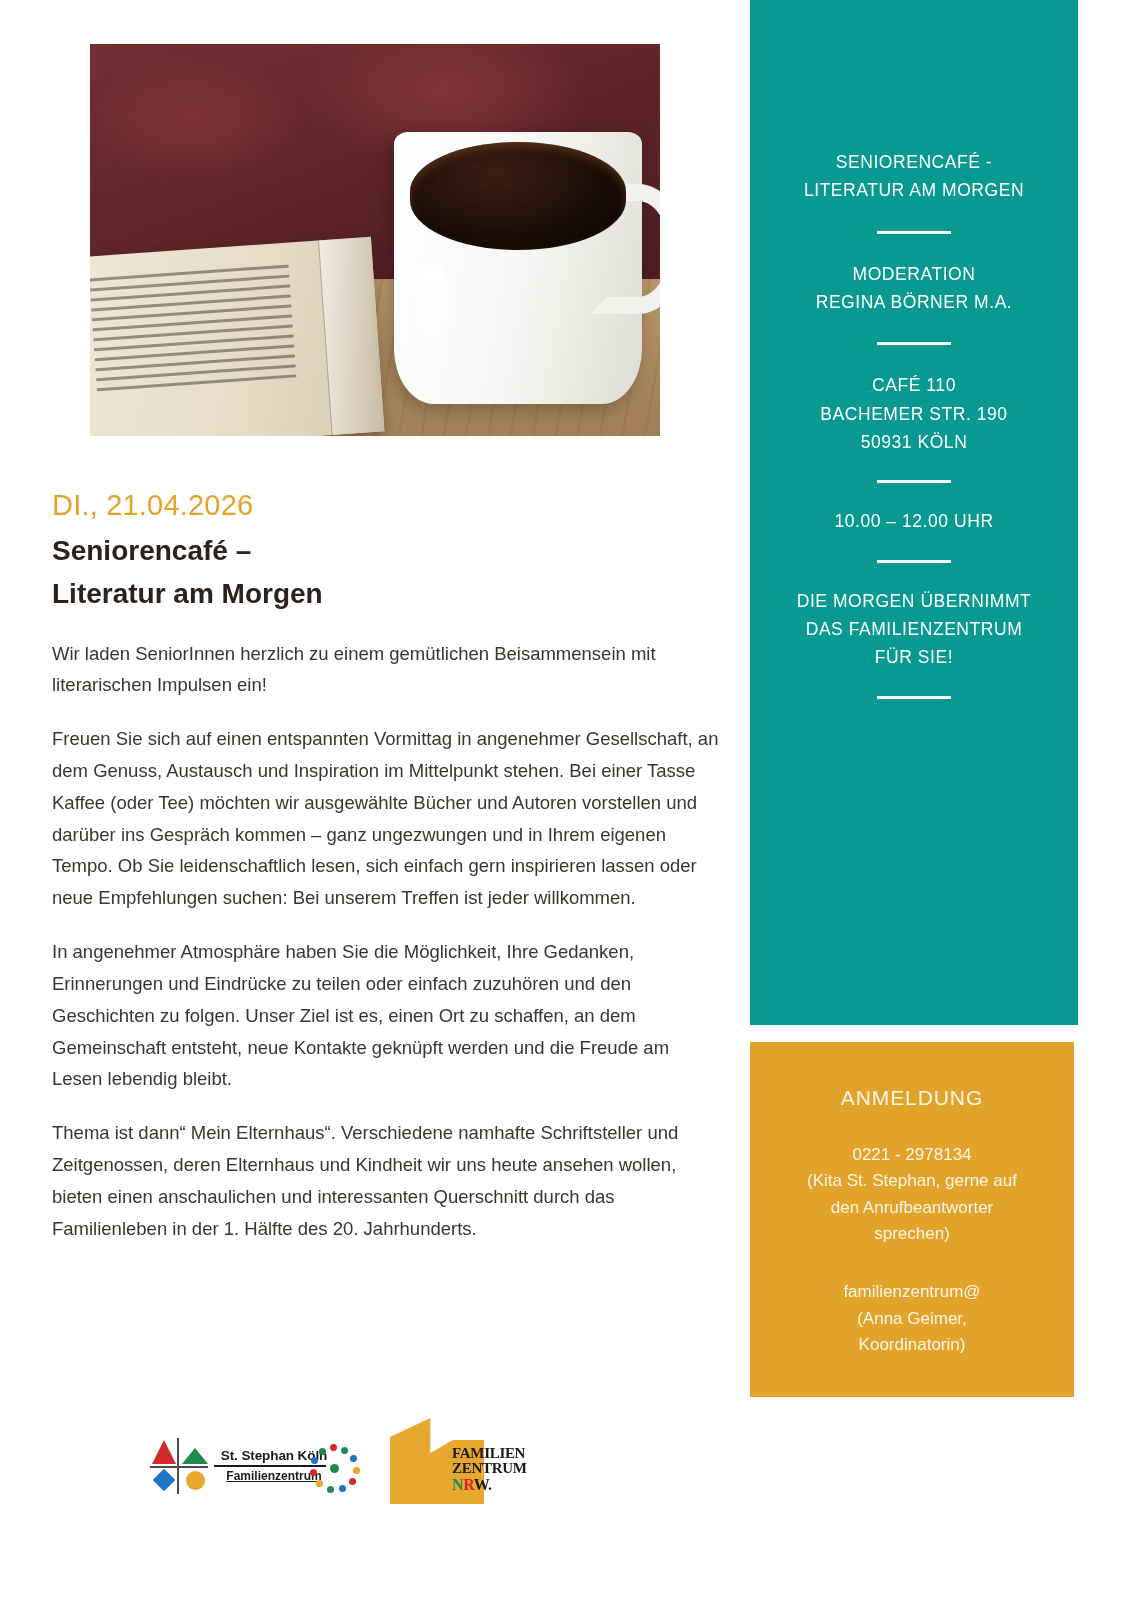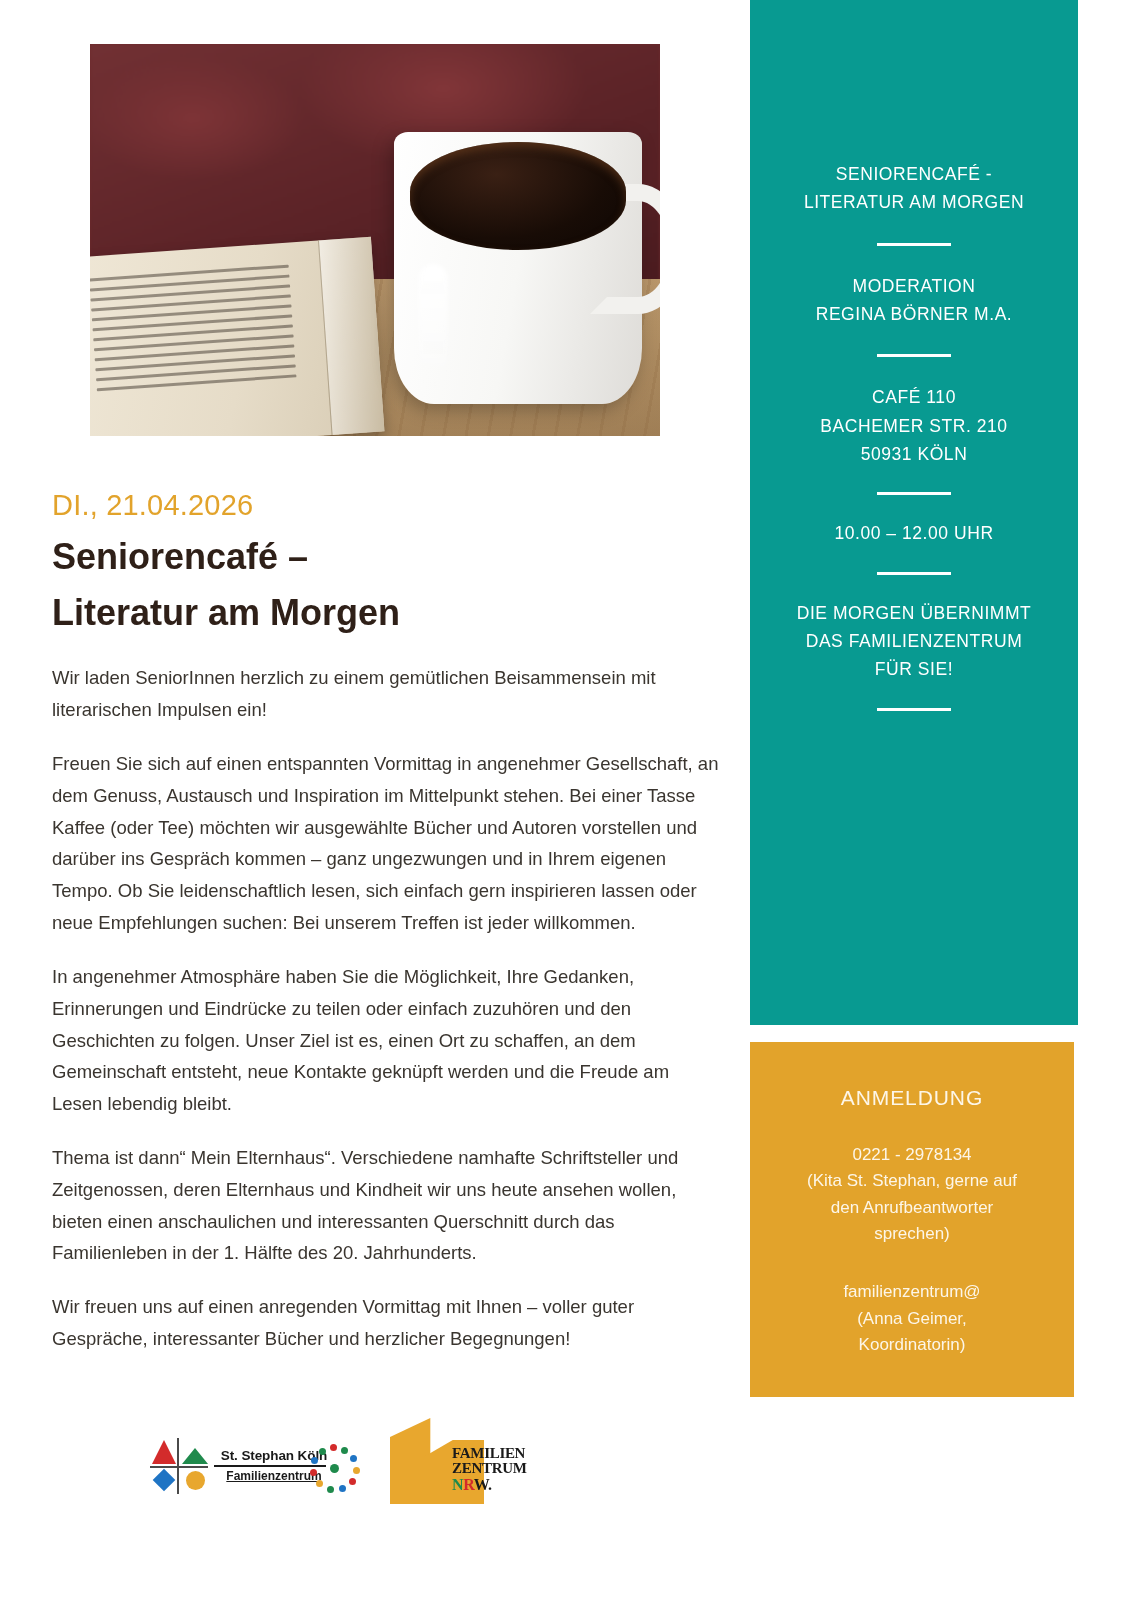--- a/index.html
+++ b/index.html
@@ -63,29 +63,29 @@
   }
   .ph-gloss {
     position:absolute; left:24px; top:132px; width:30px; height:120px;
     background: linear-gradient(180deg, rgba(255,255,255,.95), rgba(255,255,255,0));
     border-radius: 16px; filter: blur(2px);
   }
 
   
   .left { position: absolute; left: 52px; top: 488px; width: 672px; }
   .date { font-size: 29px; color: #e2a32b; letter-spacing: .2px; line-height: 1.2; }
-  .title { font-size: 36px; font-weight: bold; color: #2f2018; line-height: 1.55; margin-top: 6px; }
+  .title { font-size: 28px; font-weight: bold; color: #2f2018; line-height: 1.55; margin-top: 6px; }
   .body-p { font-size: 18.5px; color: #3a352f; line-height: 1.72; margin-top: 22px; }
   .body-p.first { }
 
   
   .teal {
     position: absolute; left: 750px; top: 0; width: 328px; height: 1025px;
     background: #089a91; color: #ffffff; text-align: center;
-    padding: 12px 18px;
+    padding: 0 18px;
   }
   .t-block { font-size: 17.5px; letter-spacing: .55px; line-height: 1.62; }
   .t-block.b1 { margin-top: 148px; }
   .t-rule { width: 74px; height: 3px; background: #ffffff; margin: 26px auto; }
   .t-rule.tight { margin: 24px auto; }
 
   
   .orange {
     position: absolute; left: 750px; top: 1042px; width: 324px; height: 355px;
     background: #e2a32b; color: #fdf6e8; text-align: center; padding: 0 20px;
@@ -165,37 +165,36 @@
   <div class="left">
     <div class="date">DI., 21.04.2026</div>
     <div class="title">
       <div>Seniorencafé –</div>
       <div>Literatur am Morgen</div>
     </div>
     <p class="body-p first">Wir laden SeniorInnen herzlich zu einem gemütlichen Beisammensein mit literarischen Impulsen ein!</p>
     <p class="body-p">Freuen Sie sich auf einen entspannten Vormittag in angenehmer Gesellschaft, an dem Genuss, Austausch und Inspiration im Mittelpunkt stehen. Bei einer Tasse Kaffee (oder Tee) möchten wir ausgewählte Bücher und Autoren vorstellen und darüber ins Gespräch kommen – ganz ungezwungen und in Ihrem eigenen Tempo. Ob Sie leidenschaftlich lesen, sich einfach gern inspirieren lassen oder neue Empfehlungen suchen: Bei unserem Treffen ist jeder willkommen.</p>
     <p class="body-p">In angenehmer Atmosphäre haben Sie die Möglichkeit, Ihre Gedanken, Erinnerungen und Eindrücke zu teilen oder einfach zuzuhören und den Geschichten zu folgen. Unser Ziel ist es, einen Ort zu schaffen, an dem Gemeinschaft entsteht, neue Kontakte geknüpft werden und die Freude am Lesen lebendig bleibt.</p>
     <p class="body-p">Thema ist dann“ Mein Elternhaus“. Verschiedene namhafte Schriftsteller und Zeitgenossen, deren Elternhaus und Kindheit wir uns heute ansehen wollen, bieten einen anschaulichen und interessanten Querschnitt durch das Familienleben in der 1. Hälfte des 20. Jahrhunderts.</p>
-    <p class="body-p">Wir freuen uns auf einen anregenden Vormittag mit Ihnen – voller guter Gespräche, interessanter Bücher und herzlicher Begegnungen!</p>
   </div>
 
   <div class="teal">
     <div class="t-block b1">
       <div>SENIORENCAFÉ -</div>
       <div>LITERATUR AM MORGEN</div>
     </div>
     <div class="t-rule"></div>
     <div class="t-block">
       <div>MODERATION</div>
       <div>REGINA BÖRNER M.A.</div>
     </div>
     <div class="t-rule"></div>
     <div class="t-block">
       <div>CAFÉ 110</div>
-      <div>BACHEMER STR. 210</div>
+      <div>BACHEMER STR. 190</div>
       <div>50931 KÖLN</div>
     </div>
     <div class="t-rule tight"></div>
     <div class="t-block">10.00 – 12.00 UHR</div>
     <div class="t-rule tight"></div>
     <div class="t-block">
       <div>DIE MORGEN ÜBERNIMMT</div>
       <div>DAS FAMILIENZENTRUM</div>
       <div>FÜR SIE!</div>
     </div>

